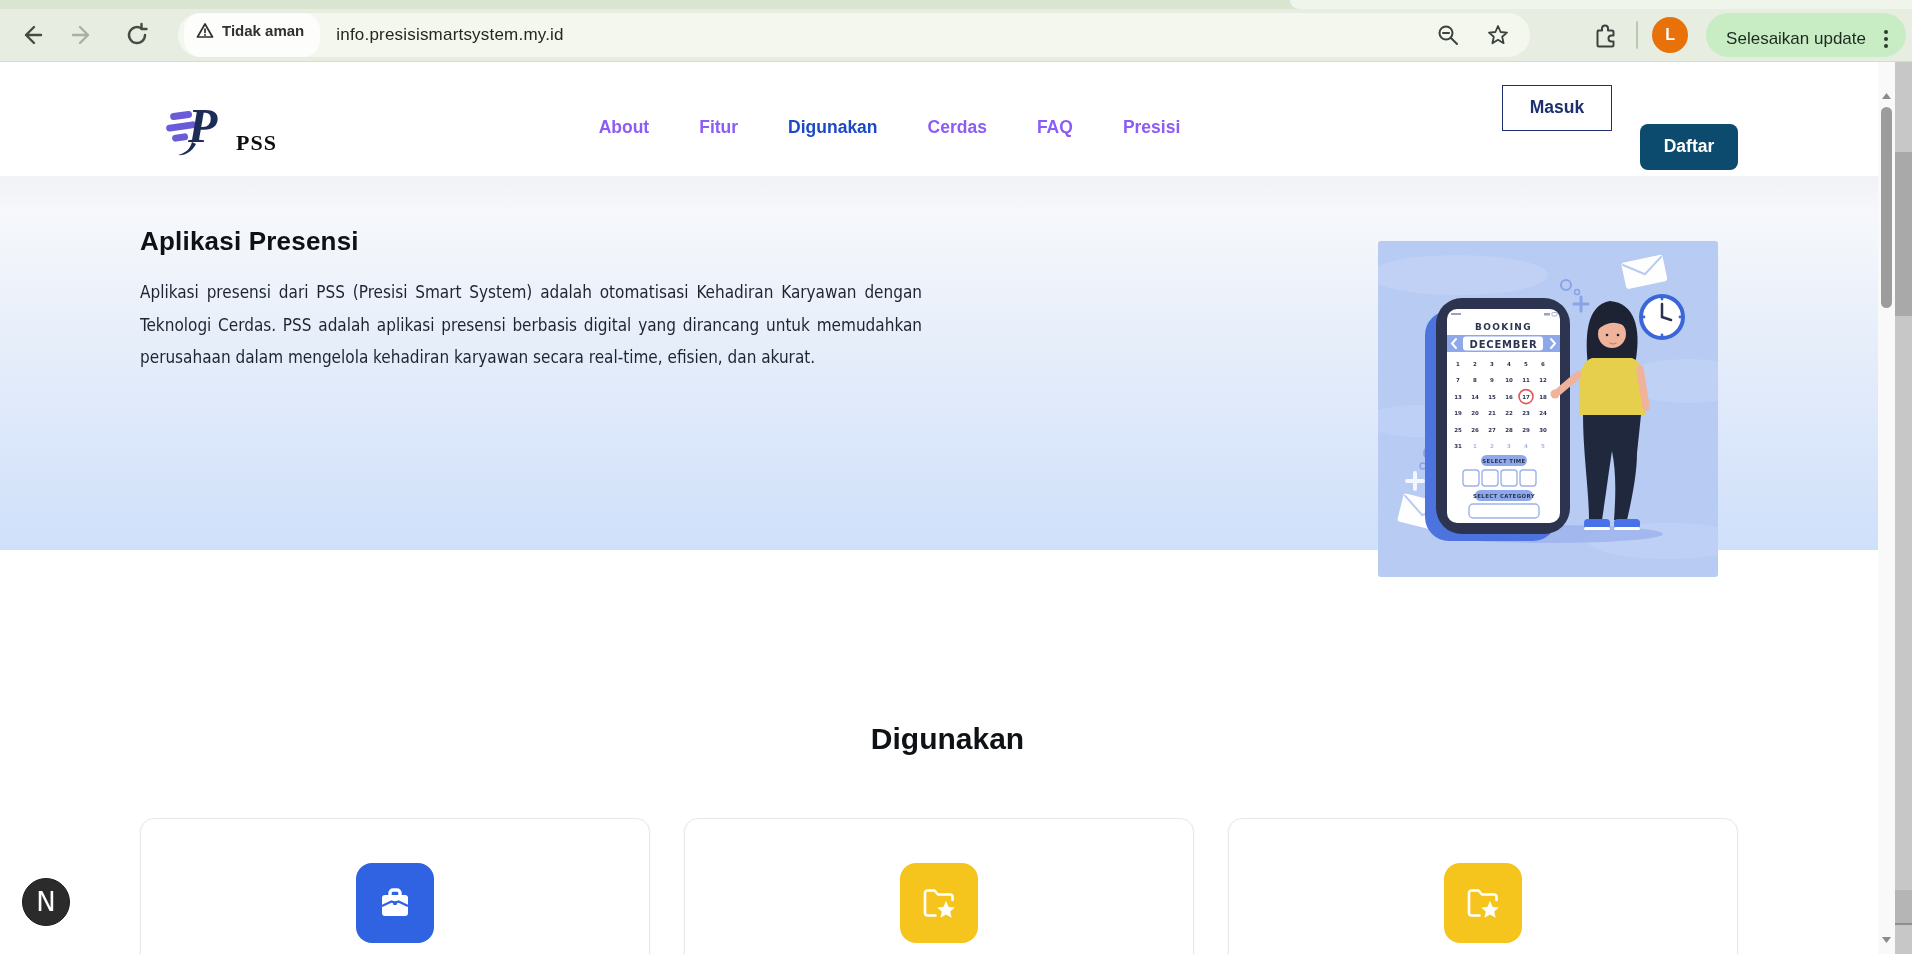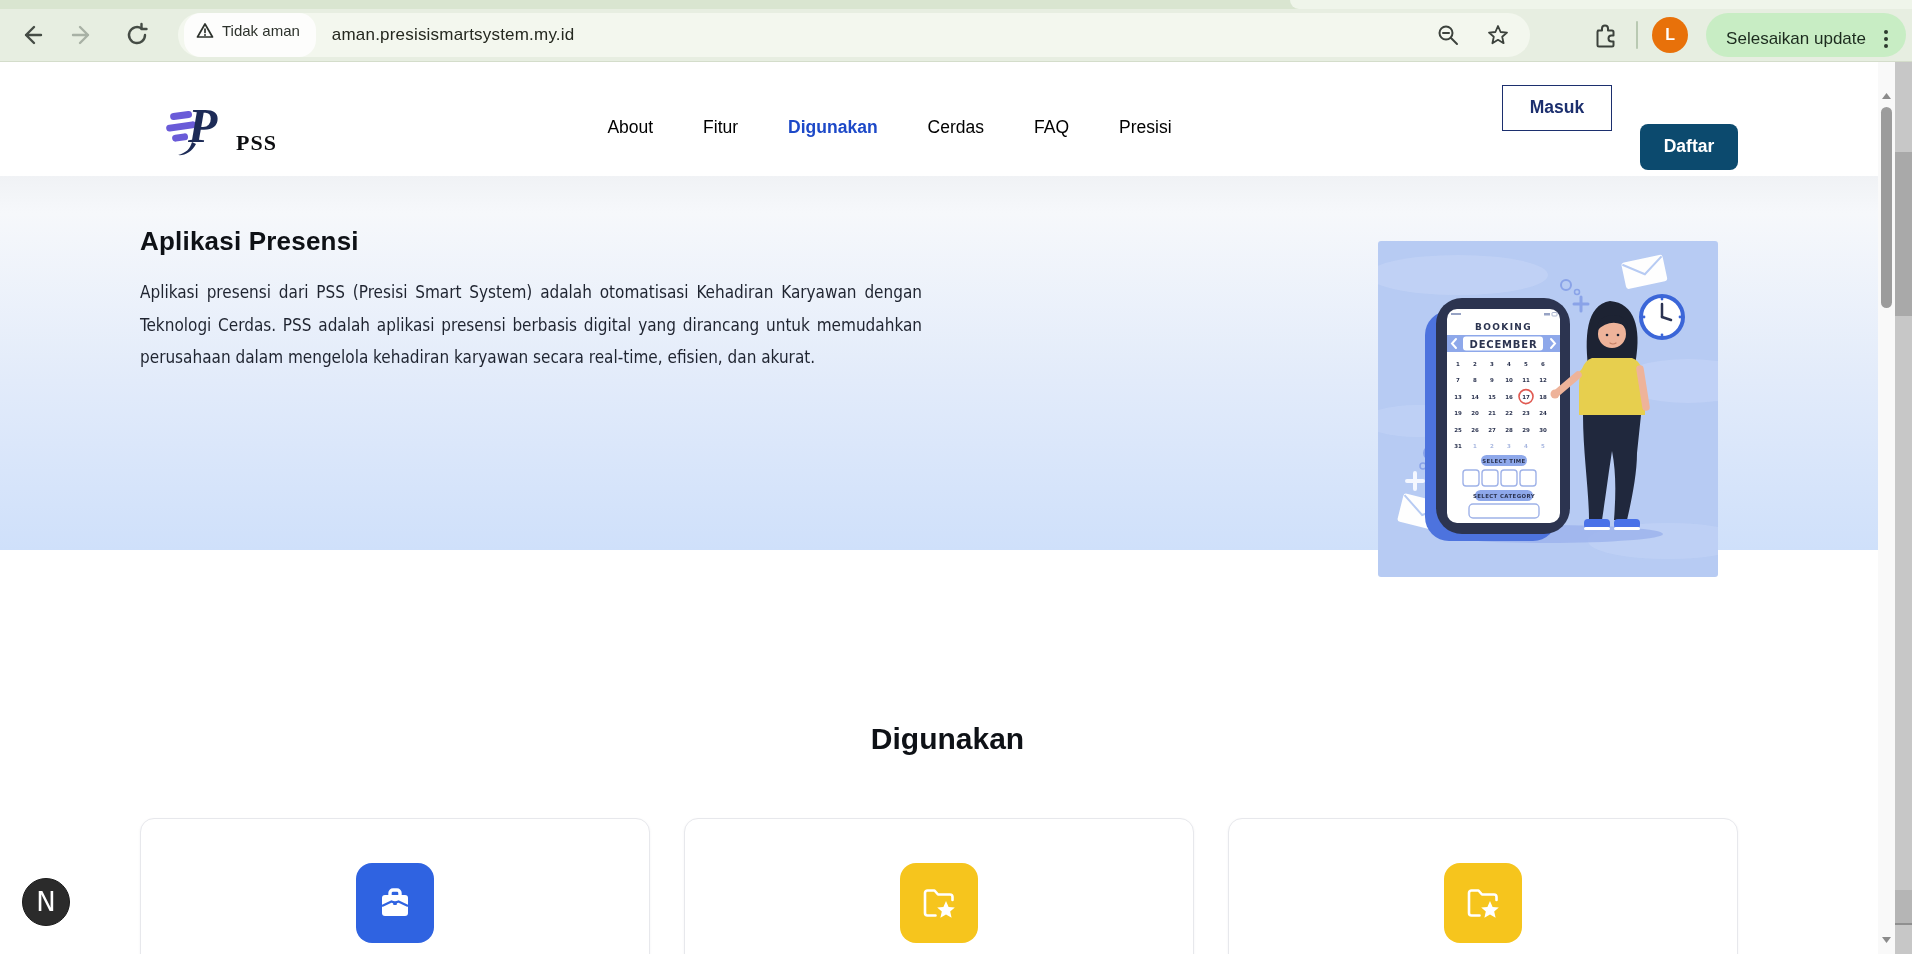--- a/index.html
+++ b/index.html
@@ -13,21 +13,21 @@
   .tabstrip { position:absolute; left:0; top:0; width:1912px; height:9px; background:#d9e5d0; }
   .tab-lip { position:absolute; left:1290px; top:0; right:0; height:9px;
              background:#eff5ea; border-bottom-left-radius:9px; }
   .navbtn { position:absolute; top:18px; width:34px; height:34px; display:flex;
             align-items:center; justify-content:center; border-radius:50%; cursor:pointer; }
   .navbtn svg { display:block; }
   .omnibox { position:absolute; left:178px; top:13px; width:1352px; height:44px;
              background:#f3f7ee; border-radius:22px; display:flex; align-items:center; }
   .sec-chip { display:flex; align-items:center; gap:8px; height:44px; margin-left:6px;
               padding:0 16px 9px 12px; background:#fdfdfc; border-radius:17px;
-              font-size:15px; font-weight:400; color:#2d322c; }
+              font-size:15px; font-weight:700; color:#2d322c; }
   .url-text { margin-left:16px; font-size:17px; color:#24281f; letter-spacing:0.2px; flex:1; }
   .box-icons { display:flex; align-items:center; gap:26px; margin-right:20px; }
   .tb-right { position:absolute; right:0; top:8px; height:54px; display:flex; align-items:center; }
   .vsep { width:2px; height:28px; background:#b9c9b2; margin:0 14px 0 18px; border-radius:1px; }
   .avatar { width:36px; height:36px; border-radius:50%; background:#e8710a; color:#fff;
             display:flex; align-items:center; justify-content:center;
             font-size:16px; font-weight:700; }
   .update-pill { margin:0 6px 0 18px; height:44px; display:flex; align-items:center;
                  gap:10px; padding:8px 10px 0 20px; background:#c8edc4; border-radius:22px;
                  font-size:17px; color:#1c2b1e; cursor:pointer; }
@@ -39,21 +39,21 @@
           background:#fff; overflow:hidden; }
 
   
   .site-header { position:absolute; left:0; top:0; width:100%; height:130px;
                  background:#fff; display:flex; align-items:center;
                  padding:0 157px 0 166px; }
   .brand { display:flex; align-items:flex-end; gap:6px; cursor:pointer; }
   .brand-text { font-family:Liberation Serif, serif; font-weight:600; font-size:22px;
                 color:#0c0d10; letter-spacing:1px; line-height:1; padding-bottom:2px; }
   .main-nav { flex:1; display:flex; justify-content:center; gap:50px; }
-  .main-nav a { text-decoration:none; font-size:17.5px; font-weight:400; color:#000000;
+  .main-nav a { text-decoration:none; font-size:17.5px; font-weight:700; color:#8b5cf6;
                 cursor:pointer; }
   .main-nav a.active { font-weight:600; }
   .hdr-actions { display:flex; gap:28px; }
   .btn-outline { width:110px; height:46px; border-radius:0; background:#fff;
                  border:1.8px solid #1c2f6e; font-size:17.5px; font-weight:700;
                  font-family:inherit; cursor:pointer; }
   .btn-solid { width:98px; height:46px; border-radius:8px; border:none; color:#fff;
                font-size:17.5px; font-weight:700; font-family:inherit; cursor:pointer; }
 
   
@@ -131,21 +131,21 @@
 
     <div class="omnibox">
       <div class="sec-chip">
         <svg width="18" height="17" viewBox="0 0 18 17">
           <path d="M9 2 L16.5 15 H1.5 Z" fill="none" stroke="#2d322c" stroke-width="1.7" stroke-linejoin="round"></path>
           <line x1="9" y1="7" x2="9" y2="10.5" stroke="#2d322c" stroke-width="1.7" stroke-linecap="round"></line>
           <circle cx="9" cy="13" r="1" fill="#2d322c"></circle>
         </svg>
         <span>Tidak aman</span>
       </div>
-      <span class="url-text">aman.presisismartsystem.my.id</span>
+      <span class="url-text">info.presisismartsystem.my.id</span>
       <div class="box-icons">
         <svg width="24" height="24" viewBox="0 0 24 24">
           <circle cx="10" cy="10" r="6.5" fill="none" stroke="#3c423c" stroke-width="2"></circle>
           <line x1="7" y1="10" x2="13" y2="10" stroke="#3c423c" stroke-width="2" stroke-linecap="round"></line>
           <line x1="15" y1="15" x2="21" y2="21" stroke="#3c423c" stroke-width="2" stroke-linecap="round"></line>
         </svg>
         <svg width="24" height="24" viewBox="0 0 24 24">
           <path d="M12 3 L14.6 9 L21 9.6 L16.2 13.8 L17.6 20.2 L12 16.8 L6.4 20.2 L7.8 13.8 L3 9.6 L9.4 9 Z" fill="none" stroke="#3c423c" stroke-width="1.8" stroke-linejoin="round"></path>
         </svg>
       </div>

